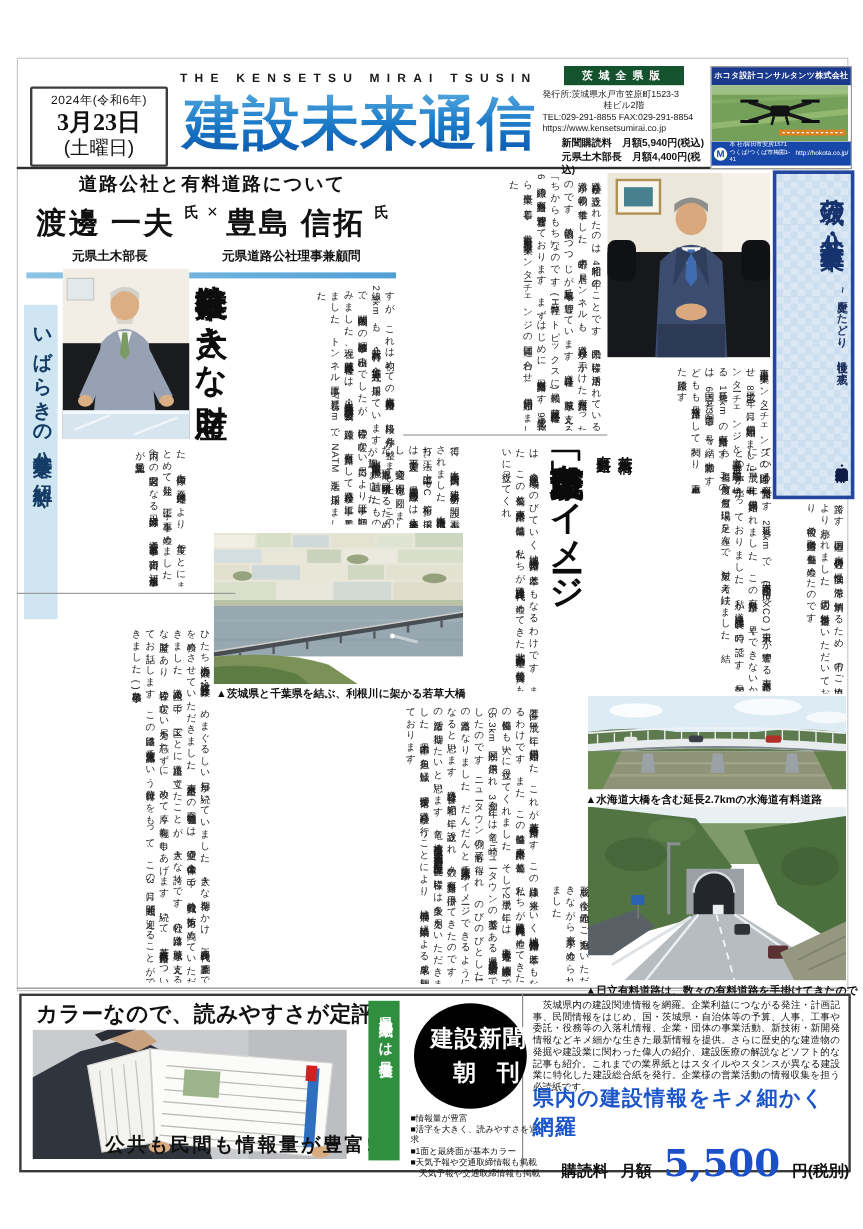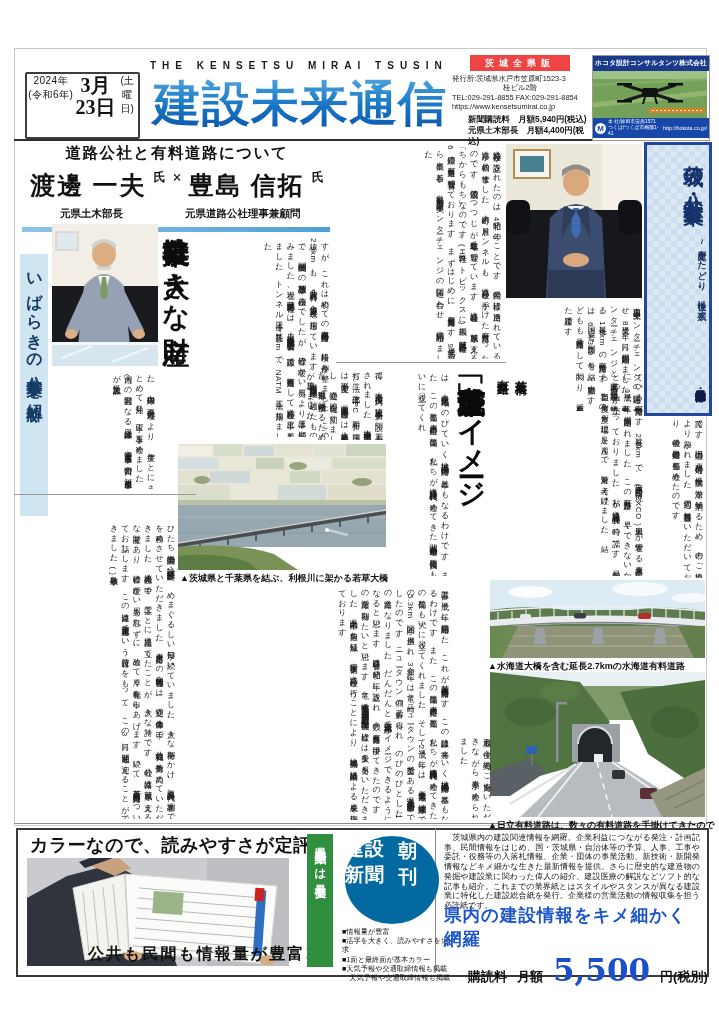--- a/index.html
+++ b/index.html
@@ -5,31 +5,31 @@
   html,body{margin:0;padding:0;background:#fff;}
   .page{position:relative;width:719px;height:1024px;background:#ffffff;overflow:hidden;
         font-family:"Liberation Sans",sans-serif;color:#111;}
   .abs{position:absolute;}
   .vt{writing-mode:vertical-rl;text-orientation:mixed;}
   
   .page-frame{left:14px;top:48px;width:691px;height:776px;border:1px solid #c9c9c9;}
   .header-divider{left:14px;top:139px;width:691px;height:2px;background:#2e2e2e;}
   .body-bottom{left:14px;top:823px;width:691px;height:1px;background:#8a8a8a;}
   .date-box{left:25px;top:72px;width:111px;height:63px;border:2px solid #3d3d3d;border-radius:2px;
-            display:flex;flex-direction:row;justify-content:center;text-align:center;background:#fff;}
+            display:flex;flex-direction:column;justify-content:center;text-align:center;background:#fff;}
   .date-y{font-size:10px;letter-spacing:0.5px;}
   .date-d{font-size:20px;font-weight:bold;font-family:"Liberation Serif",serif;line-height:22px;}
-  .date-w{font-size:10px;}
+  .date-w{font-size:16px;}
   .roman{left:150px;top:60px;width:300px;text-align:left;font-size:10px;font-weight:bold;letter-spacing:6px;color:#1a1a1a;}
   .masthead{left:150px;top:74px;width:300px;text-align:center;font-size:48px;font-weight:bold;
             font-family:"DejaVu Sans",sans-serif;letter-spacing:1px;line-height:58px;
             background:linear-gradient(180deg,#57abdf 0%,#1b7ac8 50%,#0a55ab 100%);
             -webkit-background-clip:text;background-clip:text;color:transparent;}
   .pub{left:452px;top:55px;width:136px;}
-  .edition{width:100px;margin:0 auto 3px auto;background:#ef4444;color:#fff;text-align:center;
+  .edition{width:100px;margin:0 auto 3px auto;background:#14532d;color:#fff;text-align:center;
            font-size:9px;font-weight:bold;letter-spacing:5px;padding:1.5px 0;}
   .pub-line{font-size:7.4px;line-height:9.4px;color:#222;}
   .pub-price{font-size:8.4px;font-weight:bold;line-height:11px;margin-top:2px;color:#111;padding-left:16px;}
   .hokota{left:592px;top:55px;width:116px;height:84px;border:1px solid #9a9a9a;background:#fff;}
   .hokota-head{background:#1b3a8c;color:#fff;font-size:6.7px;font-weight:bold;text-align:center;
                padding:3px 0;letter-spacing:0.2px;}
   .hokota-foot{background:#1747a8;color:#fff;height:20px;display:flex;align-items:center;padding:0 2px;gap:2px;}
   .hokota-logo{width:11px;height:11px;border-radius:50%;background:#fff;color:#1747a8;font-size:8px;
                font-weight:bold;text-align:center;line-height:11px;flex:0 0 auto;}
   .hokota-offices{font-size:4.9px;line-height:6px;flex:1;}
@@ -75,22 +75,22 @@
   .photo svg{display:block;}
   
   .promo{left:16px;top:828px;width:689px;height:145px;border:2px solid #3a3a3a;background:#fff;}
   .promo-divider{left:435px;top:828px;width:1px;height:145px;background:#8a8a8a;}
   .promo-h{left:30px;top:833px;font-size:18px;font-weight:bold;letter-spacing:0.5px;}
   .reader{left:27px;top:858px;width:262px;height:108px;}
   .promo-sub{left:88px;top:944px;font-size:16px;font-weight:bold;font-family:"Liberation Serif",serif;letter-spacing:2px;}
   .green-banner{left:307px;top:834px;width:26px;height:133px;background:#2f8f3f;}
   .green-banner .vt{height:100%;color:#fff;font-size:11.5px;font-weight:bold;letter-spacing:1.5px;
                     font-family:"Liberation Serif",serif;padding-top:4px;margin:0 auto;}
-  .circle{left:345px;top:836px;width:94px;height:88px;border-radius:50%;background:#0369a1;
-          display:flex;align-items:flex-start;justify-content:center;color:#fff;}
+  .circle{left:345px;top:836px;width:94px;height:88px;border-radius:50%;background:#000000;
+          display:flex;flex-direction:column;align-items:flex-end;justify-content:center;color:#fff;}
   .circle .c1{font-size:19px;font-weight:bold;letter-spacing:1px;}
   .circle .c2{font-size:19px;font-weight:bold;letter-spacing:6px;margin-top:2px;}
   .bullets{left:342px;top:927px;width:112px;font-size:7.2px;line-height:9.2px;color:#111;}
   .para{left:444px;top:833px;width:256px;font-size:8px;line-height:9.7px;text-align:justify;color:#111;}
   .catch{left:444px;top:903px;width:256px;font-size:17.5px;font-weight:bold;color:#1b55c8;letter-spacing:1px;}
   .price-row{left:468px;top:925px;display:flex;align-items:baseline;gap:10px;}
   .pr-label{font-size:13px;font-weight:bold;}
   .pr-prefix{font-size:13px;font-weight:bold;}
   .pr-value{font-size:31px;font-weight:bold;color:#1b50c8;font-family:"DejaVu Serif",serif;line-height:30px;margin-top:30px;}
   .pr-unit{font-size:13px;font-weight:bold;}

